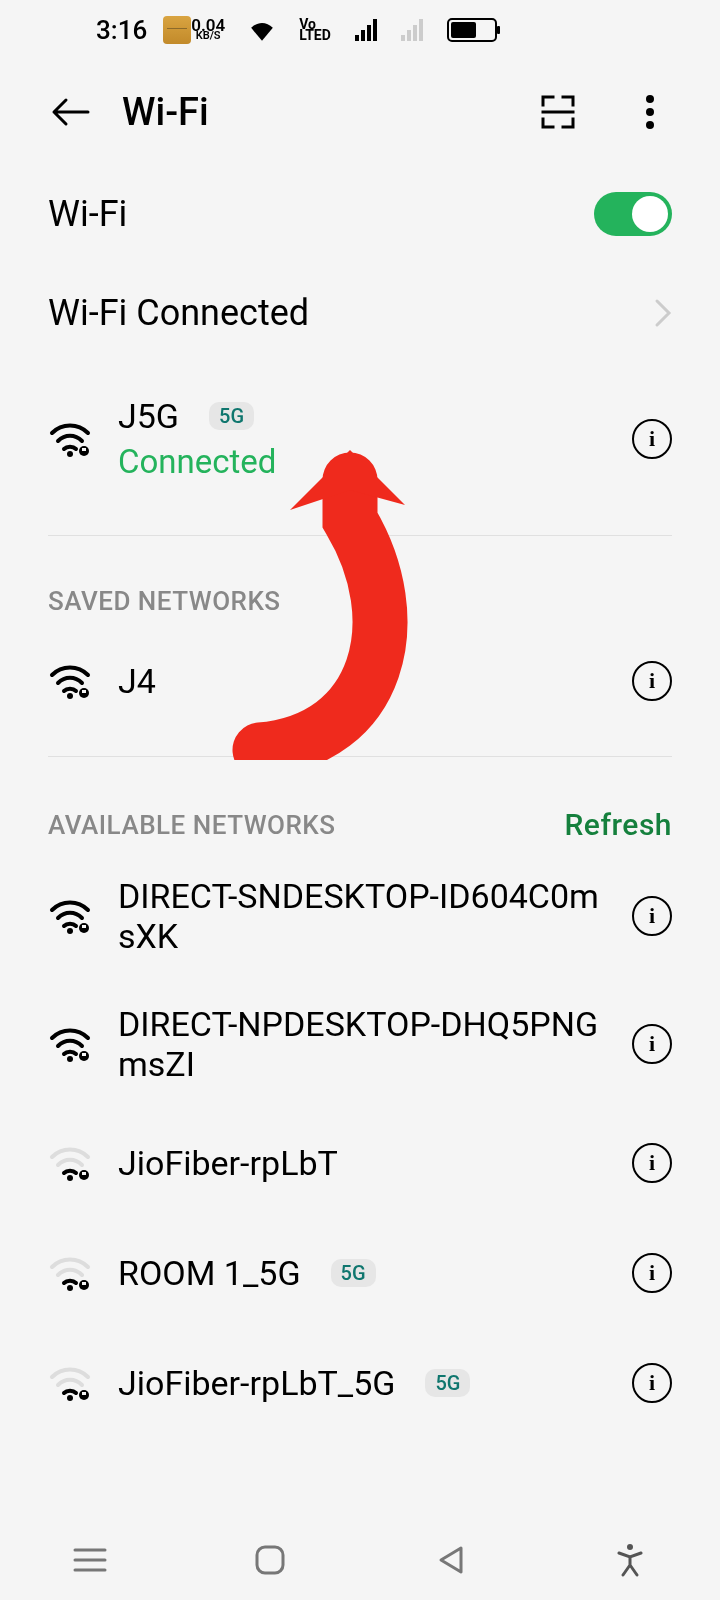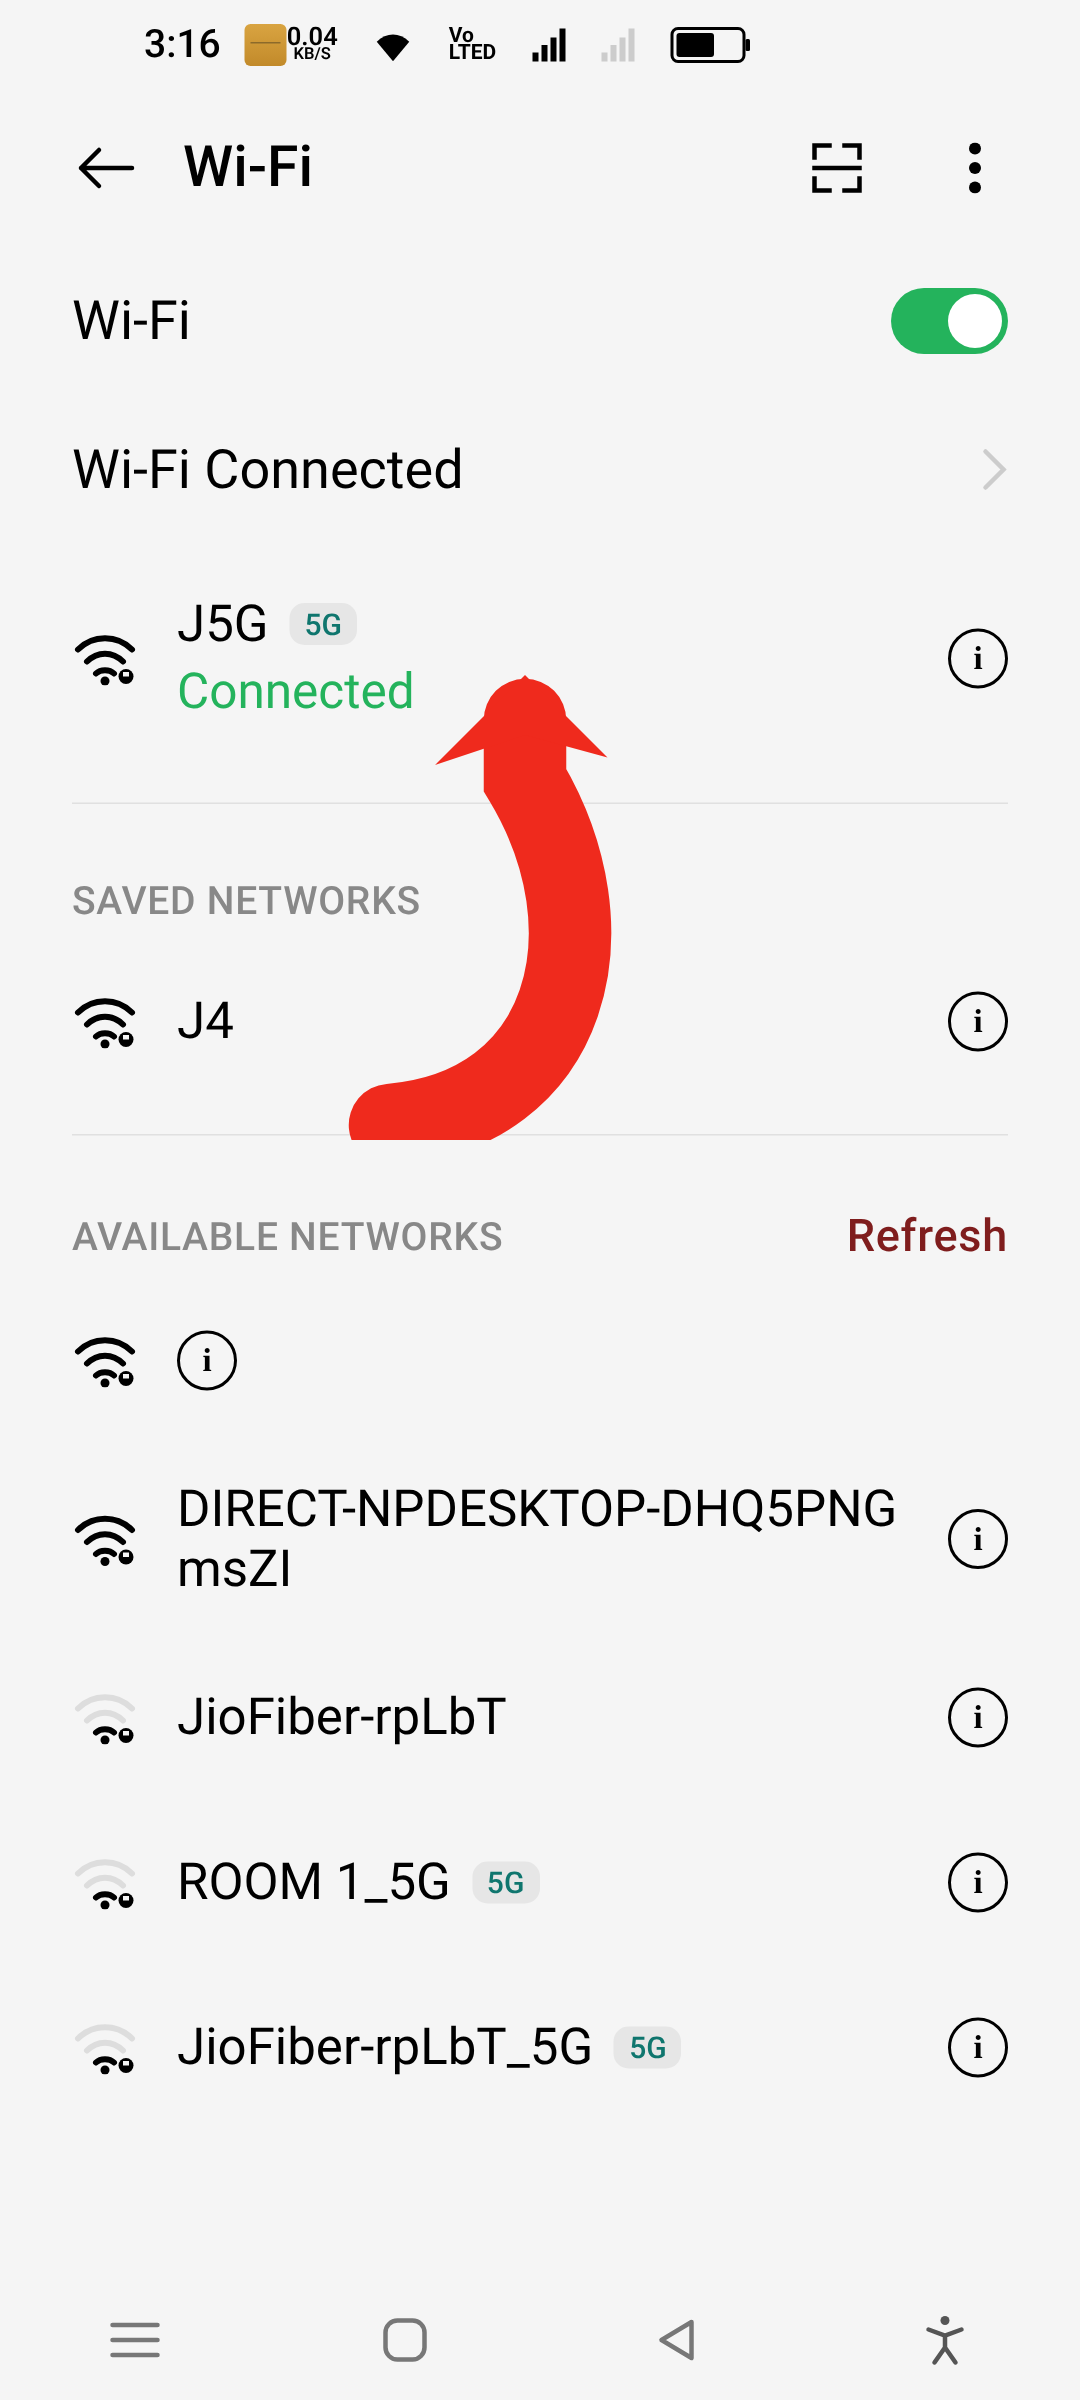--- a/index.html
+++ b/index.html
@@ -76,34 +76,34 @@
 
   .chevron { color:#ccc; }
 
   
   .net-row {
     display:flex; align-items:center; padding: 24px 48px 24px 48px; gap:26px;
     min-height:110px;
   }
   .wifi-icon { width:44px; flex-shrink:0; display:flex; align-items:center; justify-content:center; position:relative; }
   .net-body { flex:1; min-width:0; }
-  .net-name { font-size:34px; word-break:break-all; display:flex; align-items:center; gap:14px; flex-wrap:wrap; }
+  .net-name { font-size:34px; word-break:break-all; display:flex; align-items:center; gap:30px; flex-wrap:wrap; }
   .net-status { font-size:33px; color:#24b35c; margin-top:6px; }
   .badge5g {
     background:#e6e6e6; color:#0f766e; font-size:20px; padding:2px 10px; border-radius:10px; font-weight:500;
   }
   .info-btn { width:40px; height:40px; border:2px solid #000; border-radius:50%; display:flex; align-items:center; justify-content:center; font-size:22px; font-weight:600; font-family:serif; flex-shrink:0;}
 
   .divider { height:1px; background:#e0e0e0; margin: 20px 48px; }
   .section-header {
     display:flex; align-items:center; justify-content:space-between;
     padding: 30px 48px 10px 48px;
     font-size:26px; color:#888; font-weight:500; letter-spacing:0.5px;
   }
-  .section-header .action { color:#7f1d1d; font-size:30px; }
+  .section-header .action { color:#15803d; font-size:30px; }
 
   
   .navbar {
     position:absolute; bottom:0; left:0; right:0; height:80px;
     display:flex; align-items:center; justify-content:space-around;
     background:#f5f5f5;
   }
   .navbar .navbtn { width:44px; height:44px; display:flex; align-items:center; justify-content:center; color:#555;}
 
   
@@ -247,20 +247,26 @@
     <div class="wifi-icon">
       <svg width="44" height="36" viewBox="0 0 44 36">
         <path d="M4 12 C14 2 30 2 40 12" stroke="#000" stroke-width="4" fill="none" stroke-linecap="round"></path>
         <path d="M10 20 C17 13 27 13 34 20" stroke="#000" stroke-width="4" fill="none" stroke-linecap="round"></path>
         <path d="M16 28 C19 25 25 25 28 28" stroke="#000" stroke-width="4" fill="none" stroke-linecap="round"></path>
         <circle cx="22" cy="33" r="3" fill="#000"></circle>
         <circle cx="36" cy="30" r="5" fill="#000"></circle>
         <rect x="34" y="27" width="4" height="3" fill="#f5f5f5"></rect>
       </svg>
     </div>
+    <div class="net-body">
+      <div class="net-name">
+        <span>DIRECT-SNDESKTOP-ID604C0msXK</span>
+
+      </div>
+    </div>
     <div class="info-btn">i</div>
   </div>
       <div class="net-row">
     <div class="wifi-icon">
       <svg width="44" height="36" viewBox="0 0 44 36">
         <path d="M4 12 C14 2 30 2 40 12" stroke="#000" stroke-width="4" fill="none" stroke-linecap="round"></path>
         <path d="M10 20 C17 13 27 13 34 20" stroke="#000" stroke-width="4" fill="none" stroke-linecap="round"></path>
         <path d="M16 28 C19 25 25 25 28 28" stroke="#000" stroke-width="4" fill="none" stroke-linecap="round"></path>
         <circle cx="22" cy="33" r="3" fill="#000"></circle>
         <circle cx="36" cy="30" r="5" fill="#000"></circle>

